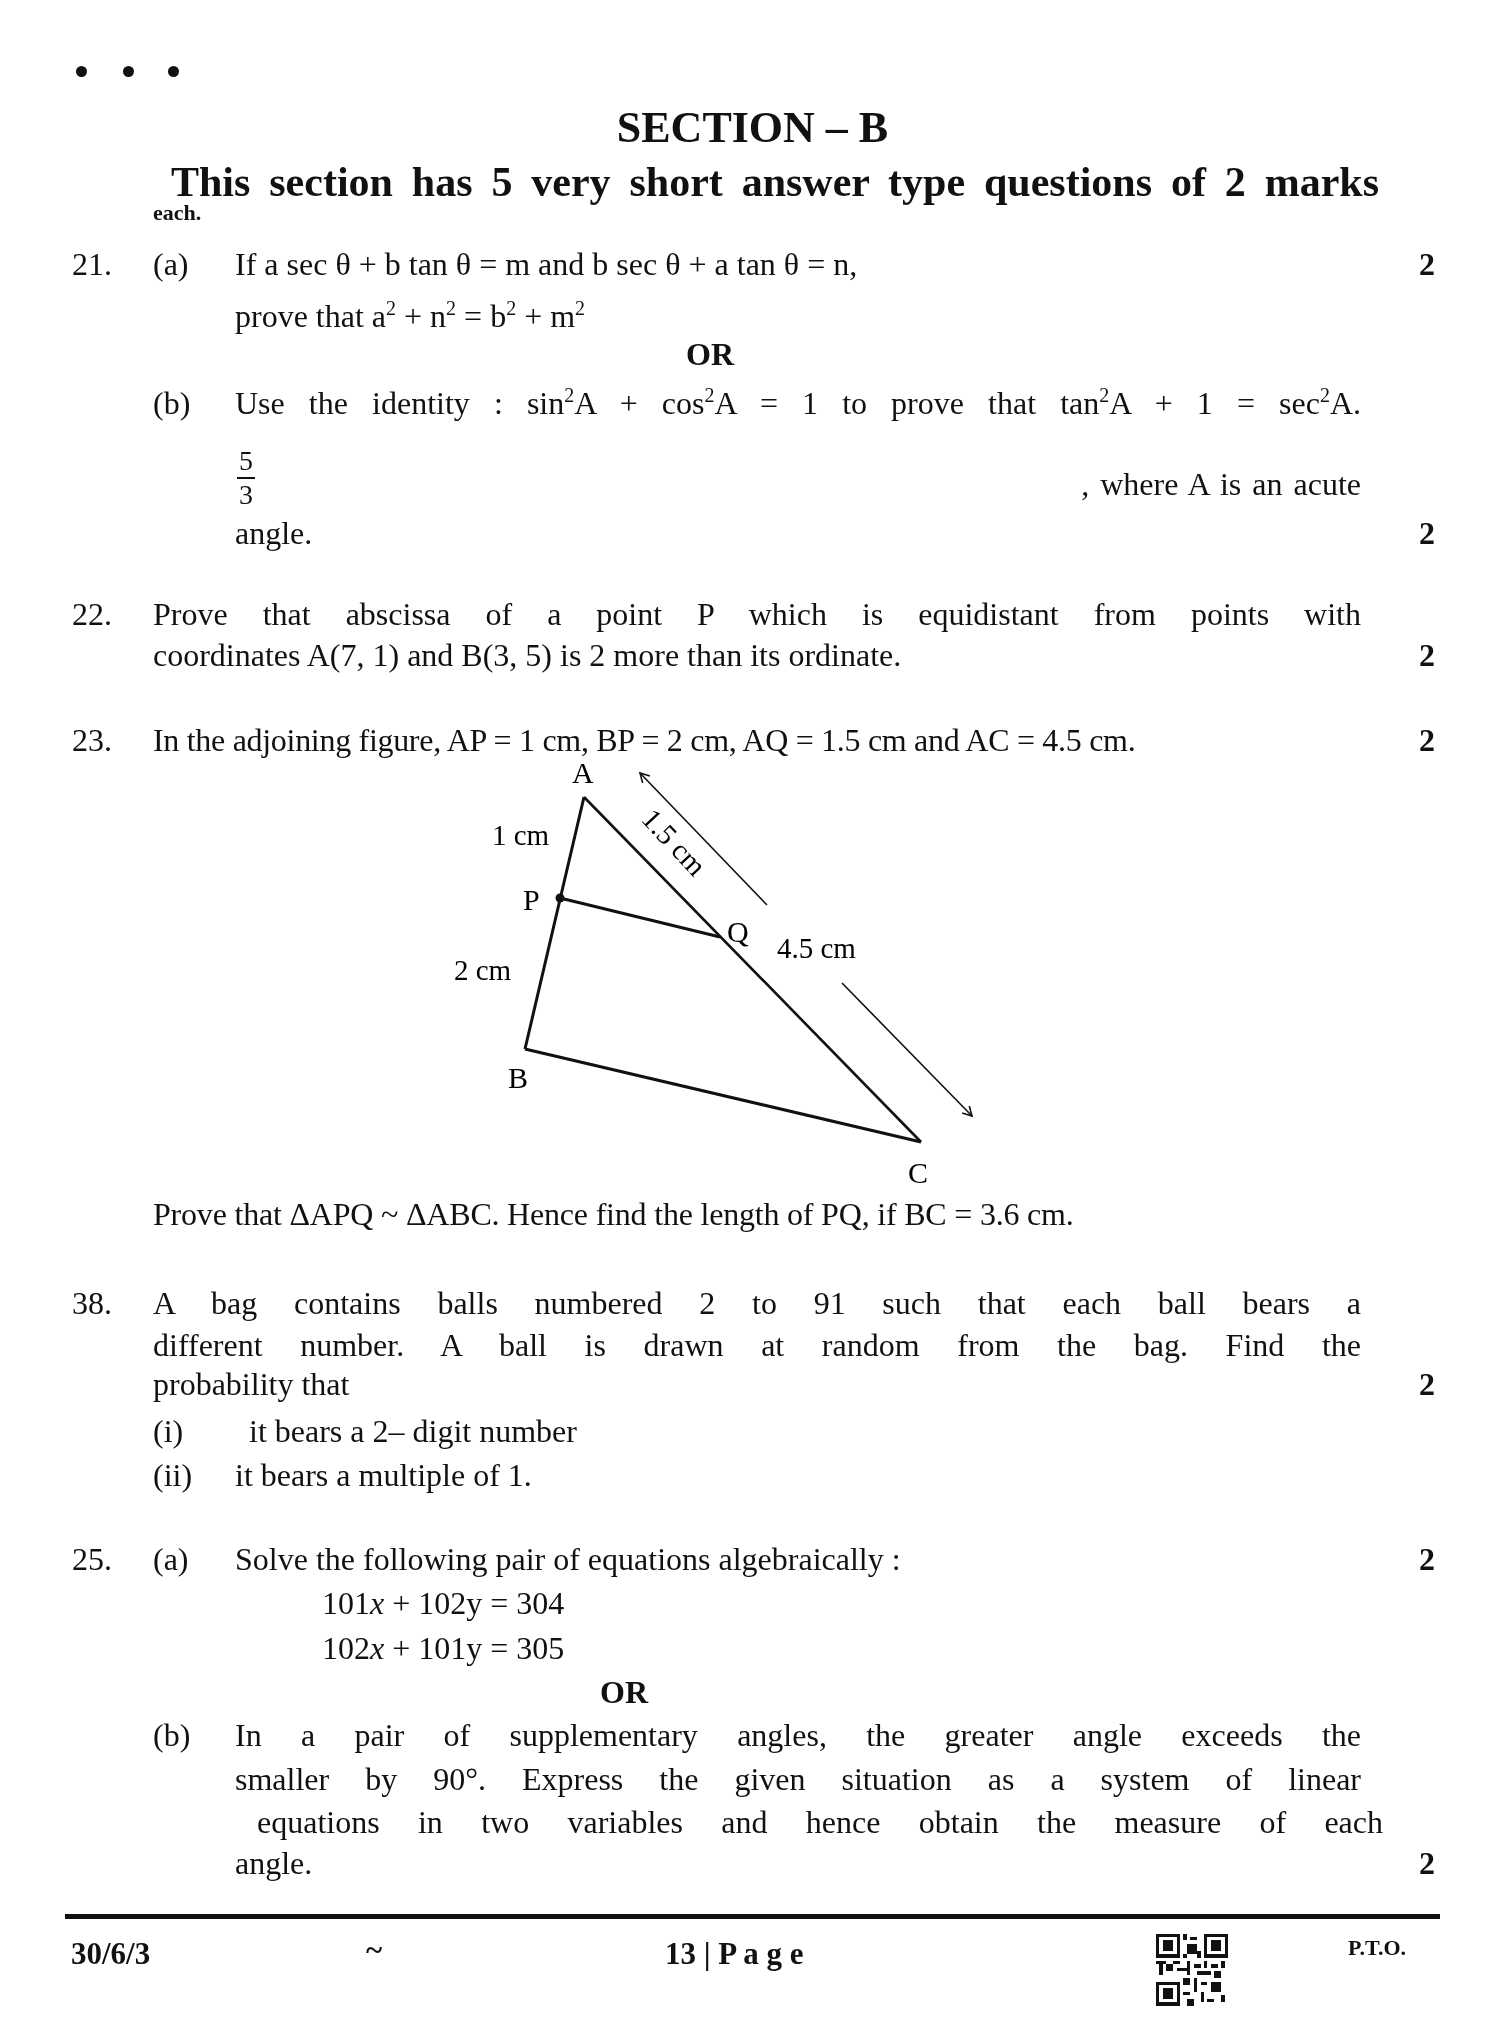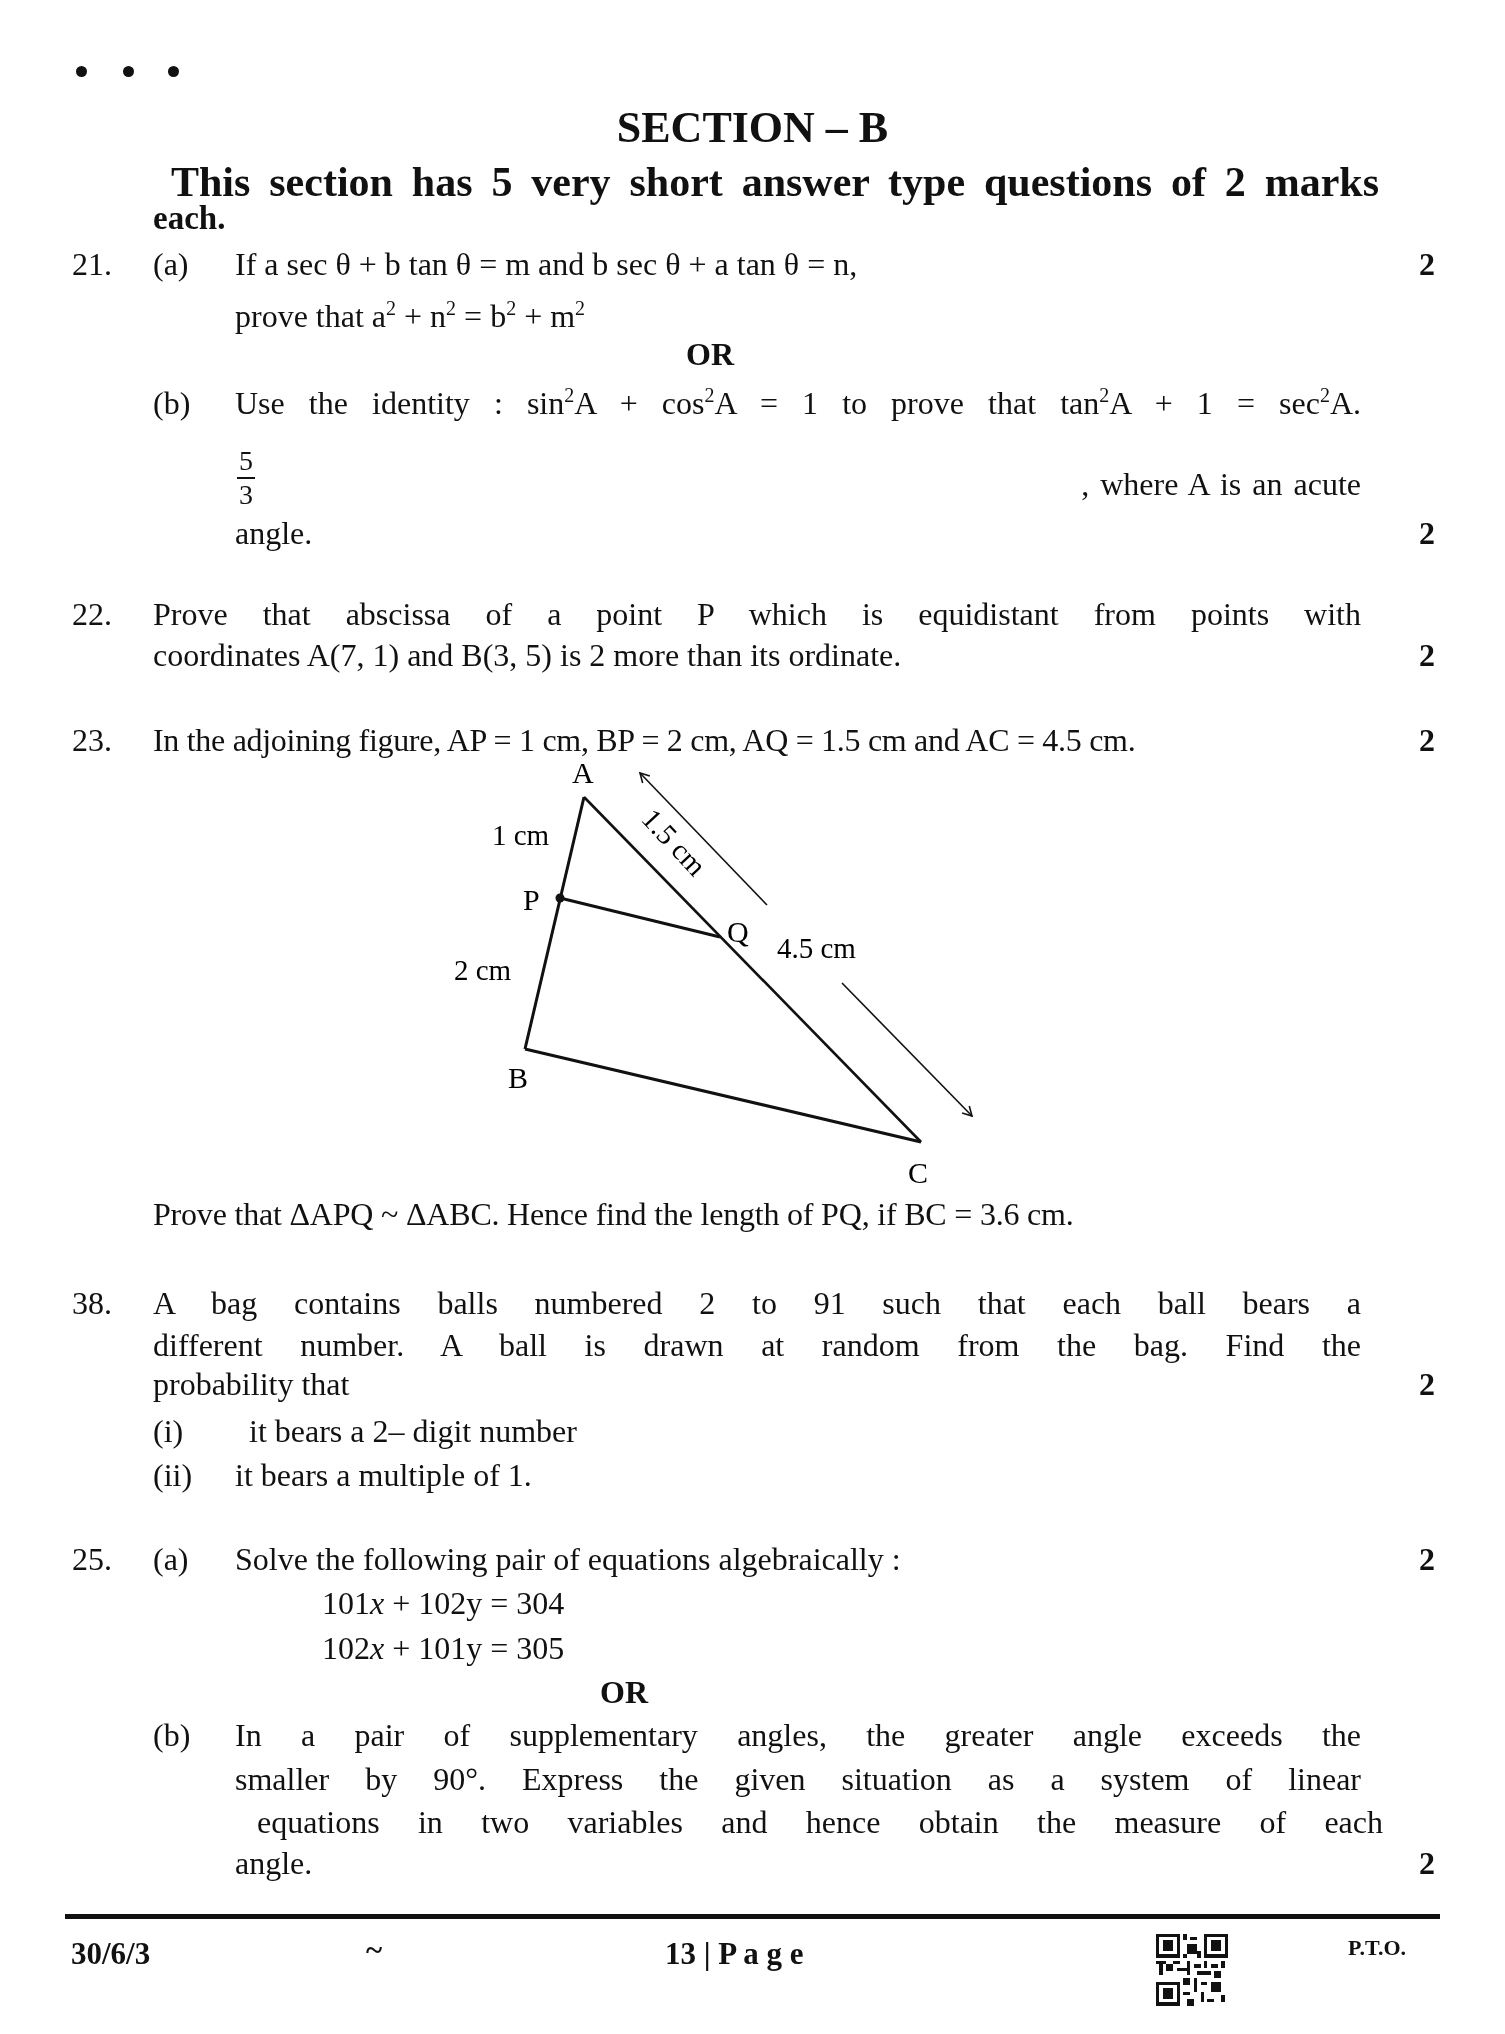--- a/index.html
+++ b/index.html
@@ -22,21 +22,21 @@
 </style>
 </head>
 <body>
 
 <div class="dot" style="left:76px; top:66px;"></div>
 <div class="dot" style="left:123px; top:66px;"></div>
 <div class="dot" style="left:168px; top:66px;"></div>
 
 <div class="abs txt bold" style="left:0; width:1505px; text-align:center; top:106px; font-size:44px;">SECTION – B</div>
 <div class="just bold" style="left:153px; width:1208px; top:161px; font-size:42px;margin-left:18px;">This section has 5 very short answer type questions of 2 marks</div>
-<div class="abs txt bold" style="left:153px; top:202px; font-size:33px;">each.</div>
+<div class="abs txt bold" style="left:153px; top:202px; font-size:22px;">each.</div>
 
 <div class="abs txt" style="left:72px; top:248px;">21.</div>
 <div class="abs txt" style="left:153px; top:248px;">(a)</div>
 <div class="abs txt" style="left:235px; top:248px;">If a sec θ + b tan θ = m and b sec θ + a tan θ = n,</div>
 <div class="abs txt" style="left:235px; top:300px;">
   <span>prove that a</span><sup>2</sup><span> + n</span><sup>2</sup><span> = b</span><sup>2</sup><span> + m</span><sup>2</sup>
 </div>
 <div class="abs txt bold" style="left:1419px; top:248px;">2</div>
 
 <div class="abs txt bold" style="left:686px; top:338px;">OR</div>

